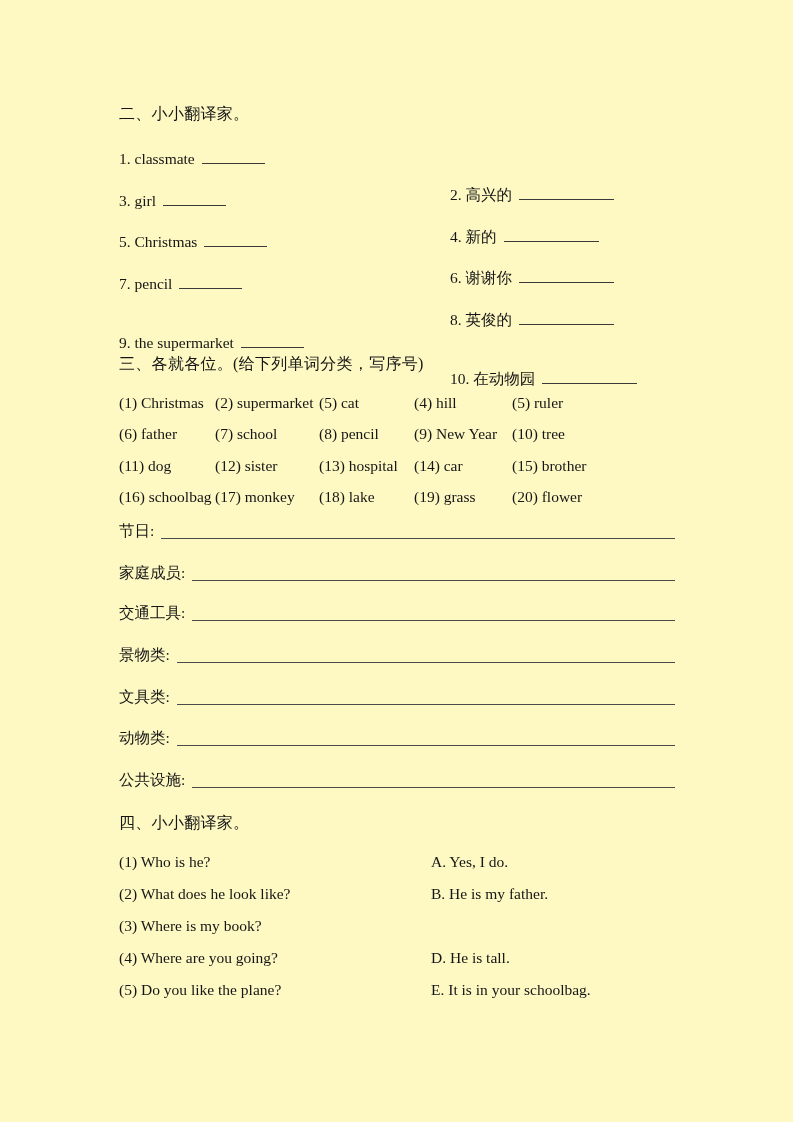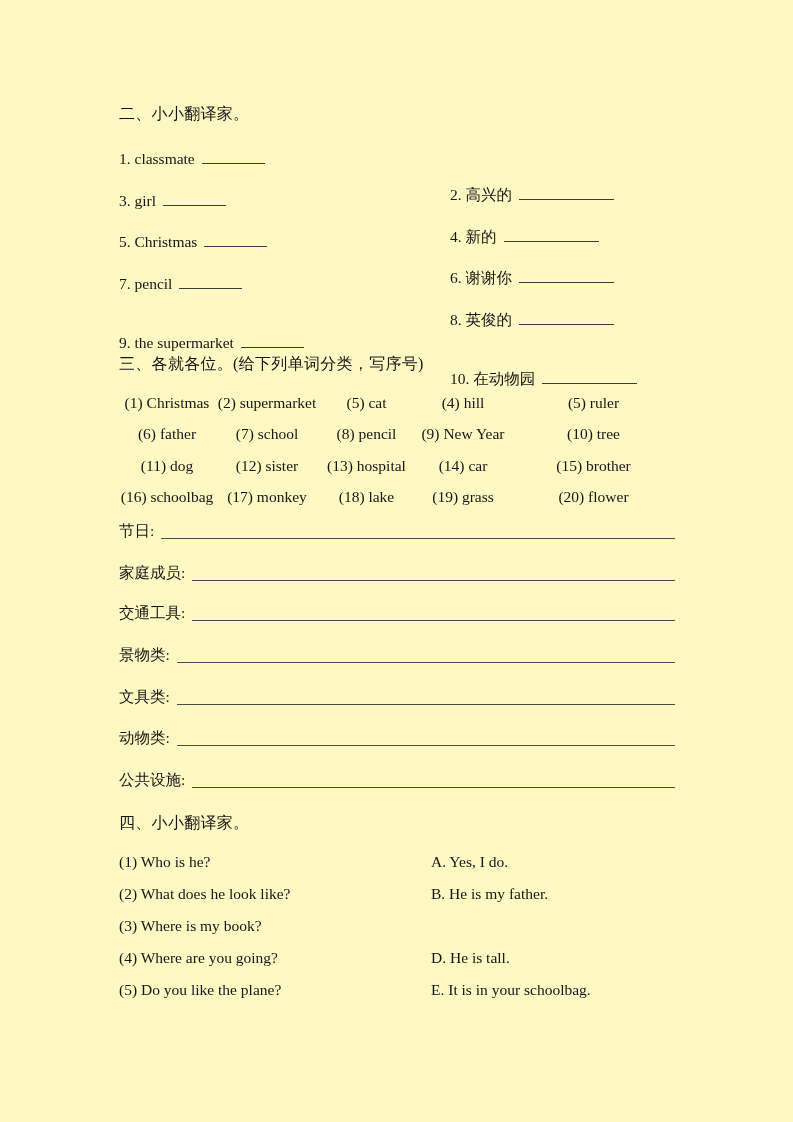--- a/index.html
+++ b/index.html
@@ -14,21 +14,21 @@
     text-decoration:underline;
   }
   .abs{position:absolute;left:119px;width:556px;white-space:nowrap;}
   .row{height:18px;line-height:18px;}
   .heading{height:21px;line-height:21px;font-size:16px;letter-spacing:.3px;}
   .col-r2{position:absolute;left:331px;top:0;margin-top:36px;}
   .col-r4{position:absolute;left:312px;top:0;}
   .blank{display:inline-block;border-bottom:1px solid #3a3a3a;height:13px;margin-left:7px;}
   .blank-en{width:63px;}
   .blank-zh{width:95px;}
-  .words{display:grid;grid-template-columns:96px 104px 95px 98px auto;height:18px;line-height:18px;text-align:center;}
+  .words{display:grid;grid-template-columns:96px 104px 95px 98px auto;height:18px;line-height:18px;}
   .cat{display:flex;height:20px;line-height:20px;}
   .cat-rule{flex:1 1 auto;border-bottom:1px solid #4a4a4a;margin-left:7px;margin-bottom:2px;}
 </style>
 </head>
 <body>
 
 <div class="page">
 
   <div class="abs heading" style="top:103px">二、小小翻译家。</div>
 

